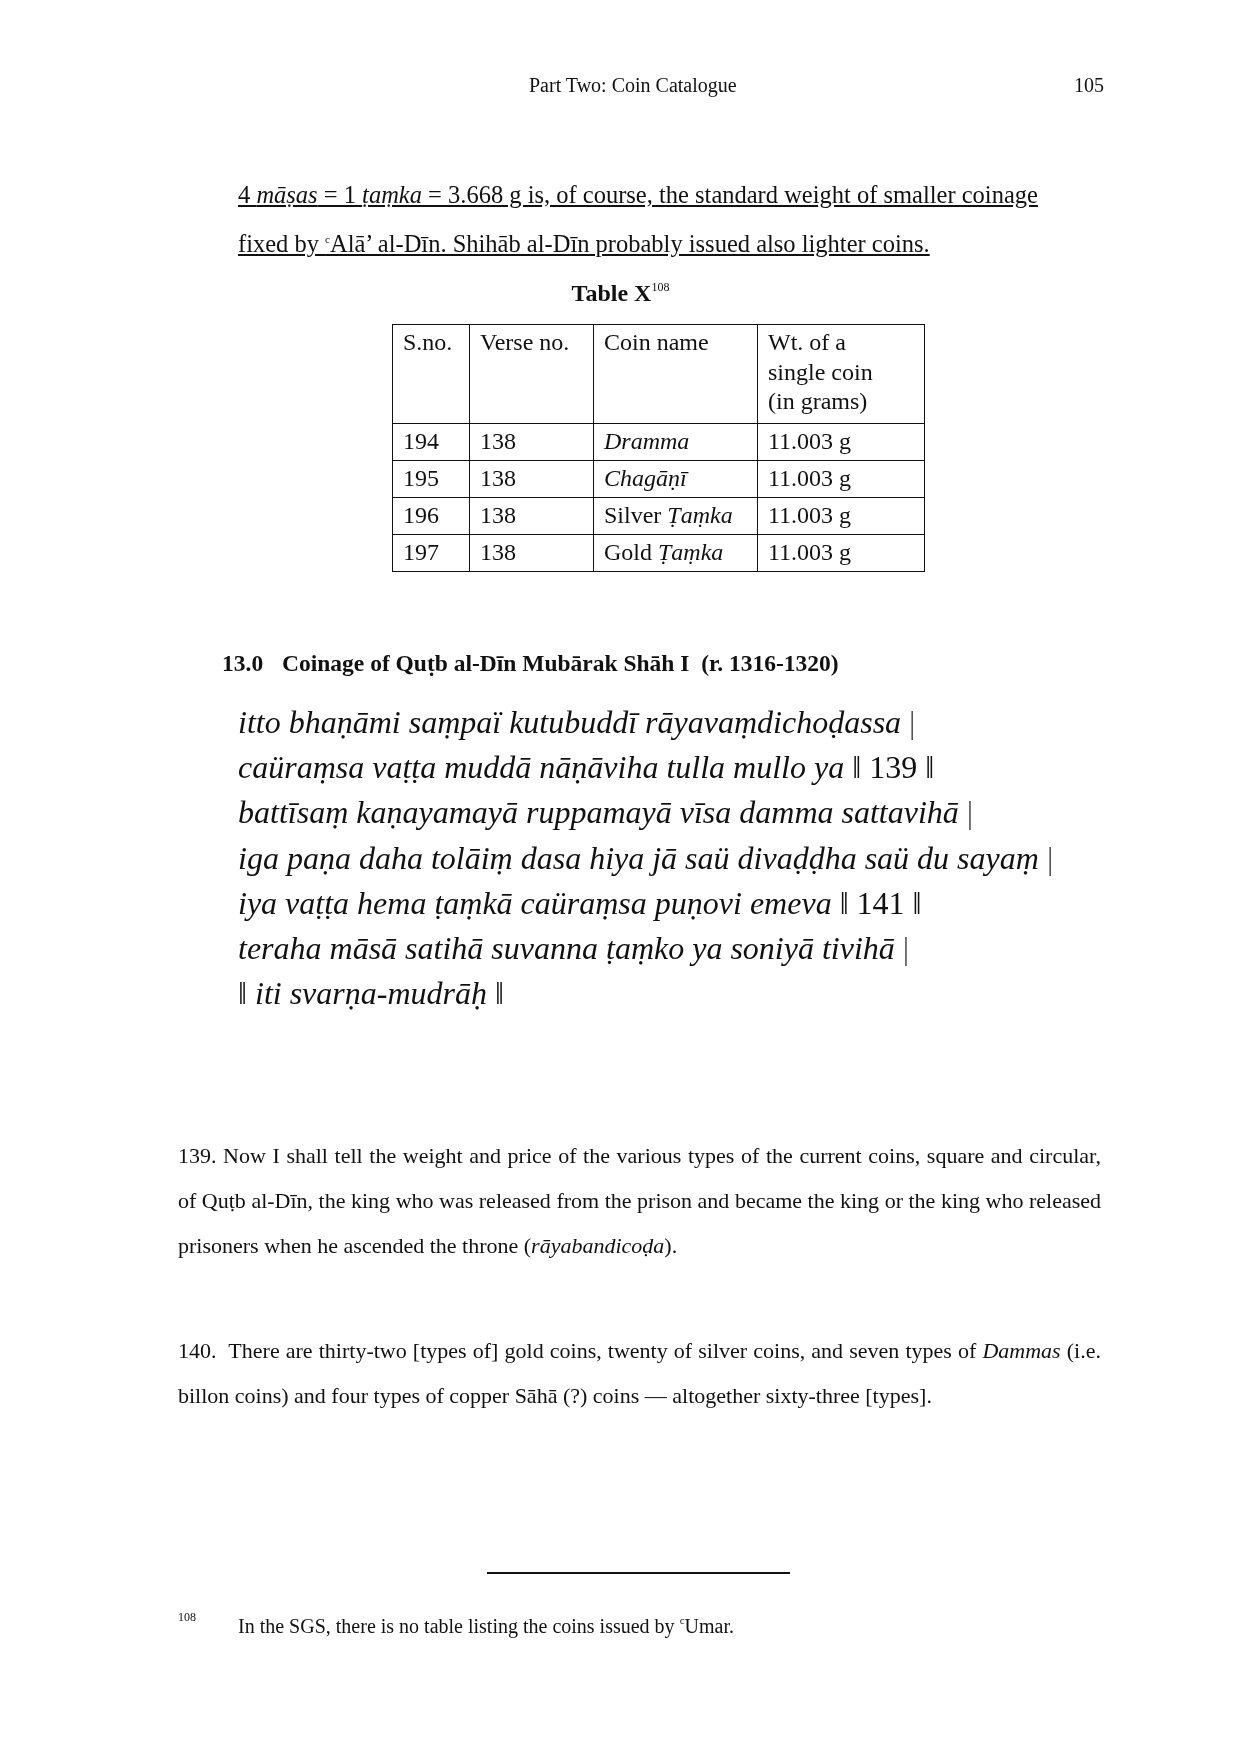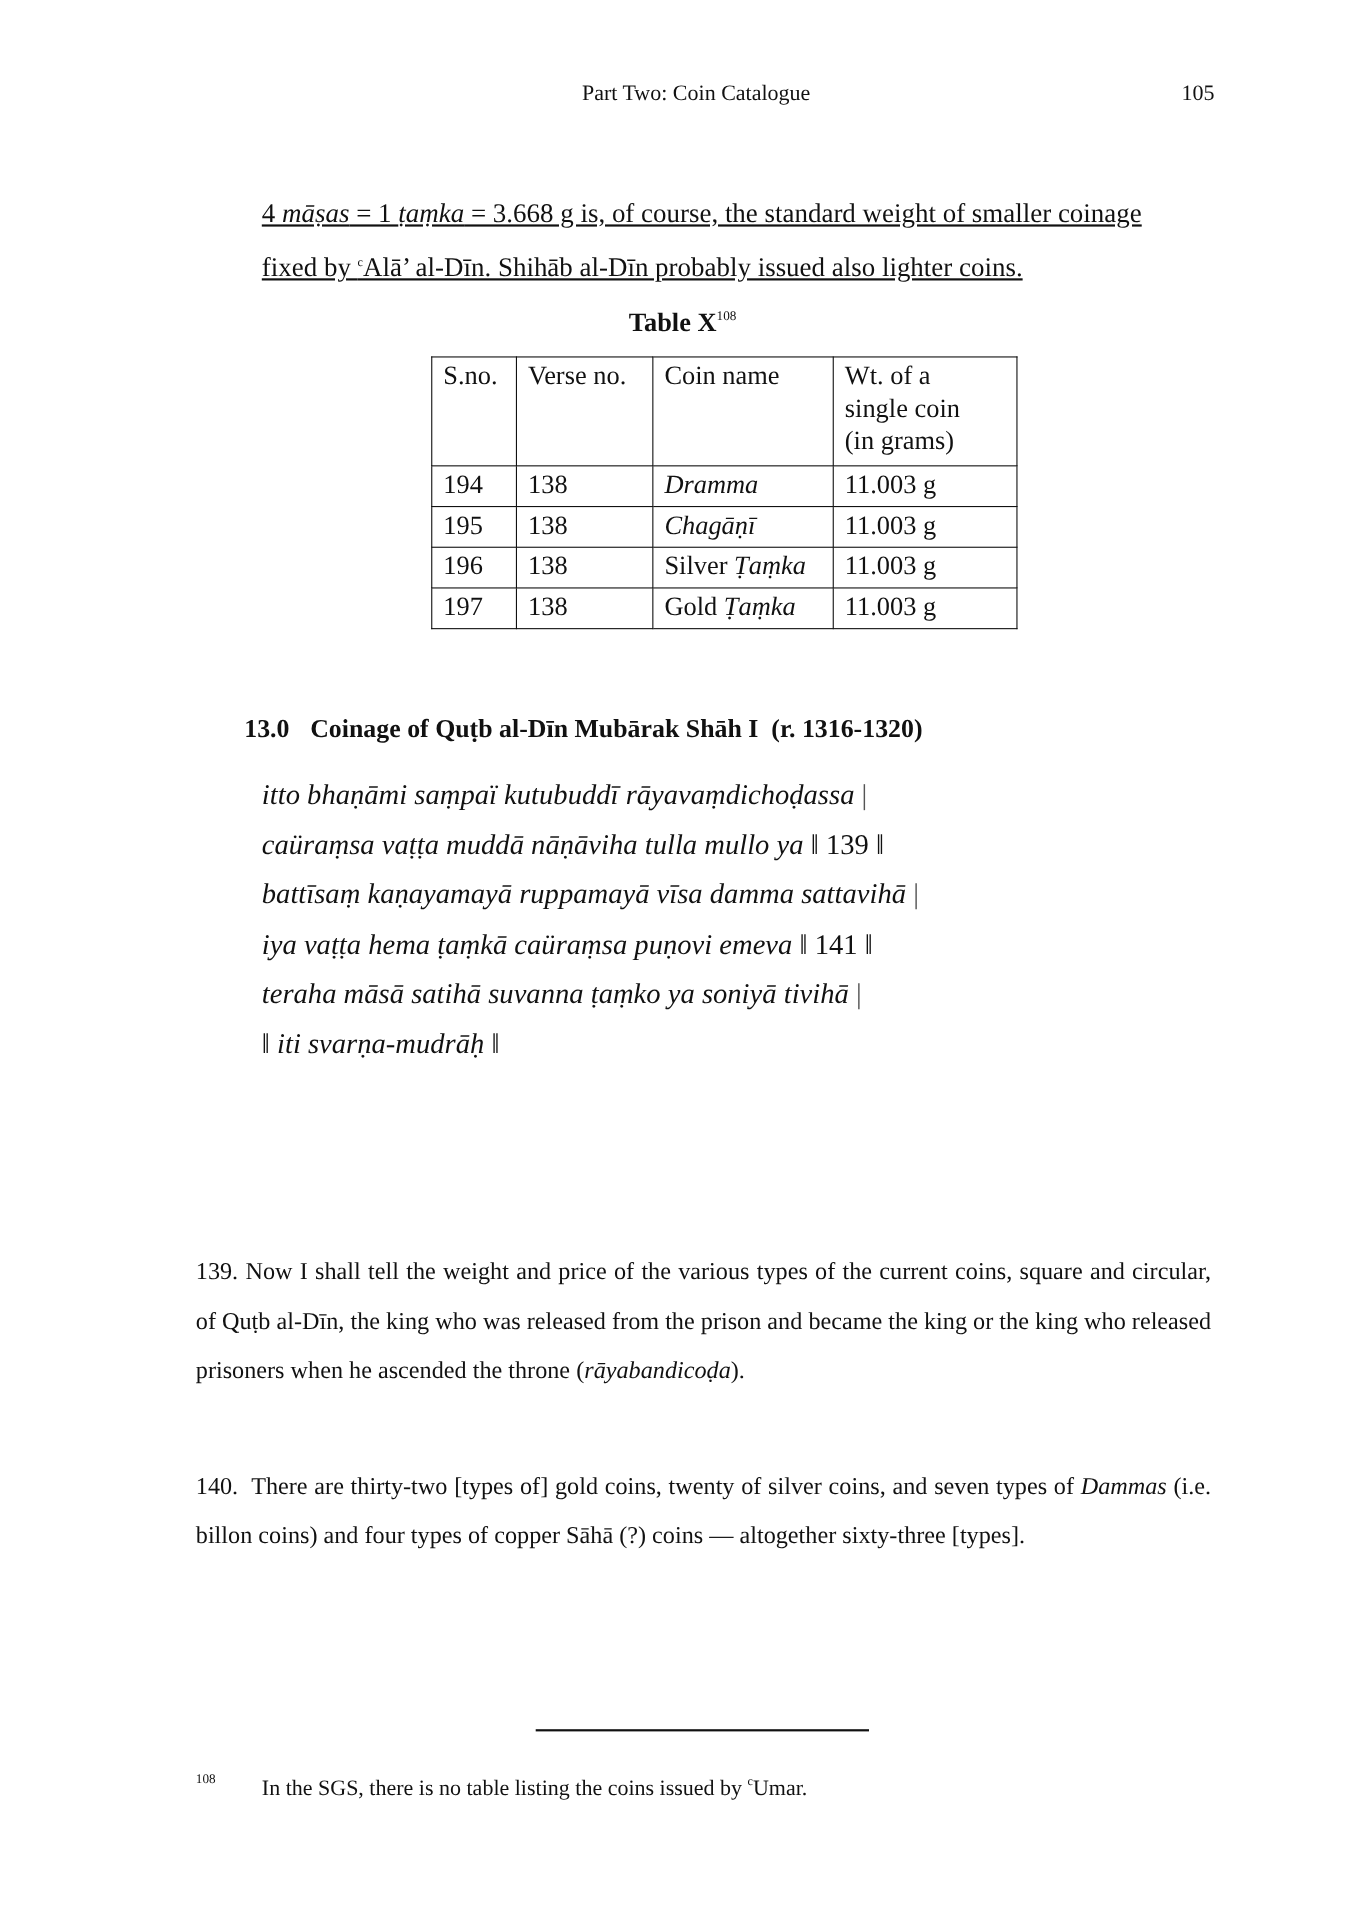--- a/index.html
+++ b/index.html
@@ -32,21 +32,21 @@
   .coin-table td { height: 31px; padding-top: 3px; padding-bottom: 2px; }
   .col-sno { width: 56px; }
   .col-verse { width: 103px; }
   .col-name { width: 143px; }
   .col-wt { width: 146px; }
   .coin-table i { font-style: italic; }
 
   .section-heading { top: 650px; left: 178px; font-size: 23.5px; font-weight: bold; white-space: nowrap; }
   .section-heading .sec-num { display: inline-block; width: 60px; margin-left: 44px; }
 
-  .verse-block { top: 700px; left: 238px; font-size: 26px; line-height: 45.2px; }
+  .verse-block { top: 700px; left: 238px; font-size: 32px; line-height: 45.2px; }
   .verse-line { white-space: nowrap; }
   .verse-line .it { font-style: italic; }
   .verse-line .mark { font-style: normal; color: #555; }
   .verse-line .num { font-style: normal; }
 
   .translation { left: 178px; width: 923px; font-size: 22px; line-height: 45.2px; text-align: justify; }
   .translation p { margin: 0; }
   .tr-139 { top: 1133px; }
   .tr-140 { top: 1328px; }
   .translation i { font-style: italic; }
@@ -110,20 +110,21 @@
 </table>
 
 <div class="abs section-heading">
   <span class="sec-num">13.0</span><span style="white-space:pre">Coinage of Quṭb al-Dīn Mubārak Shāh I  (r. 1316-1320)</span>
 </div>
 
 <div class="abs verse-block">
   <div class="verse-line"><span class="it">itto bhaṇāmi saṃpaï kutubuddī rāyavaṃdichoḍassa</span> <span class="mark">|</span></div>
   <div class="verse-line"><span class="it">caüraṃsa vaṭṭa muddā nāṇāviha tulla mullo ya</span> <span class="num">‖ 139 ‖</span></div>
   <div class="verse-line"><span class="it">battīsaṃ kaṇayamayā ruppamayā vīsa damma sattavihā</span> <span class="mark">|</span></div>
+  <div class="verse-line"><span class="it">iga paṇa daha tolāiṃ dasa hiya jā saü divaḍḍha saü du sayaṃ</span> <span class="mark">|</span></div>
   <div class="verse-line"><span class="it">iya vaṭṭa hema ṭaṃkā caüraṃsa puṇovi emeva</span> <span class="num">‖ 141 ‖</span></div>
   <div class="verse-line"><span class="it">teraha māsā satihā suvanna ṭaṃko ya soniyā tivihā</span> <span class="mark">|</span></div>
   <div class="verse-line"><span class="num">‖</span> <span class="it">iti svarṇa-mudrāḥ</span> <span class="num">‖</span></div>
 </div>
 
 <div class="abs translation tr-139">
   <p><span>139. Now I shall tell the weight and price of the various types of the current coins, square and circular, of Quṭb al-Dīn, the king who was released from the prison and became the king or the king who released prisoners when he ascended the throne (</span><i>rāyabandicoḍa</i><span>).</span></p>
 </div>
 <div class="abs translation tr-140">
   <p style="white-space:pre-wrap"><span>140.  There are thirty-two [types of] gold coins, twenty of silver coins, and seven types of </span><i>Dammas</i><span> (i.e. billon coins) and four types of copper Sāhā (?) coins — altogether sixty-three [types].</span></p>

